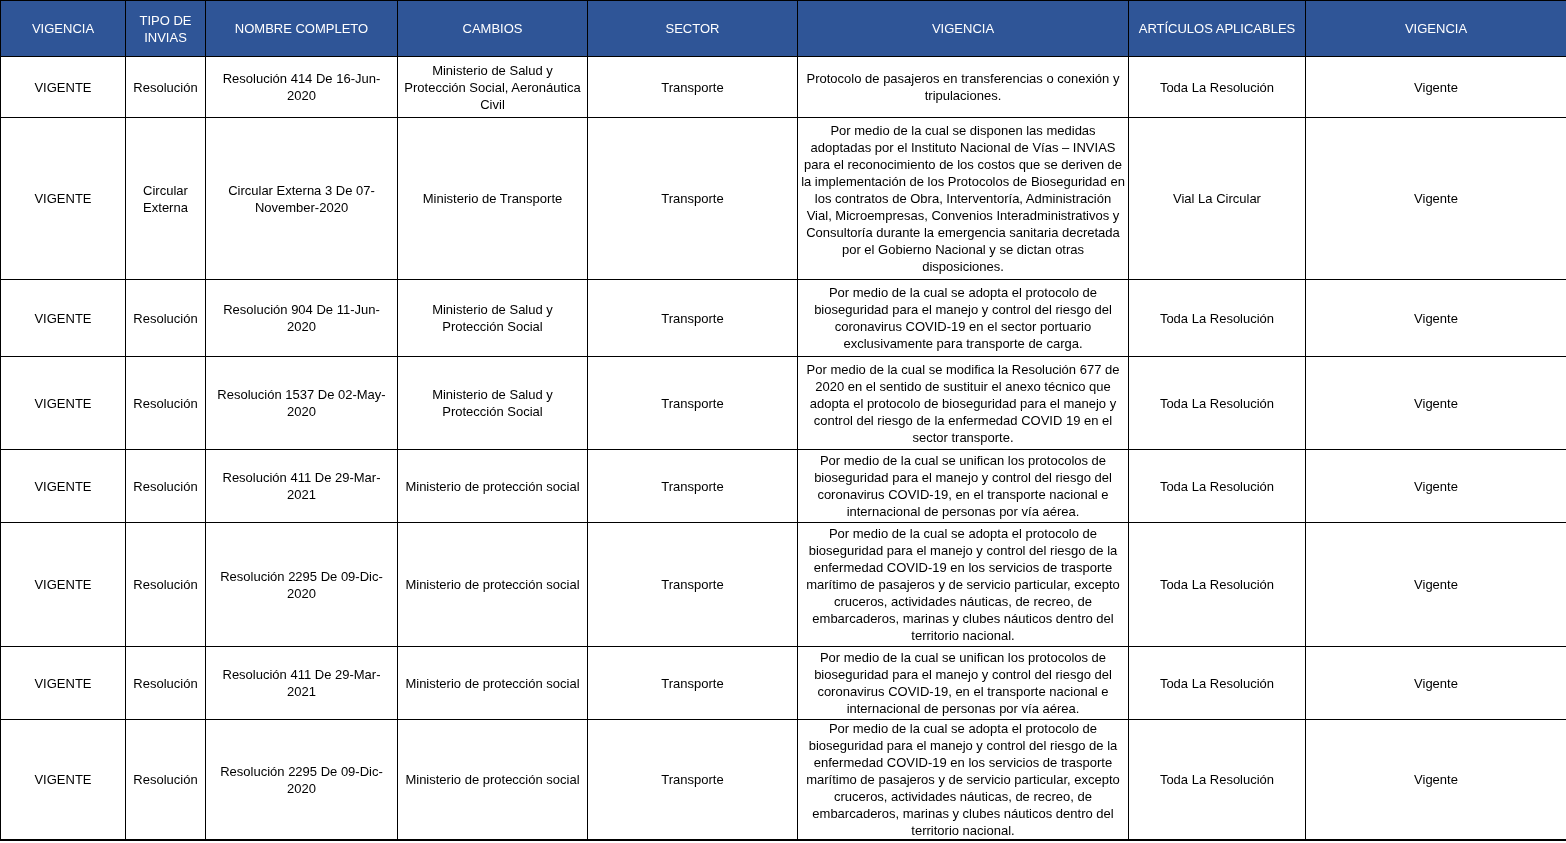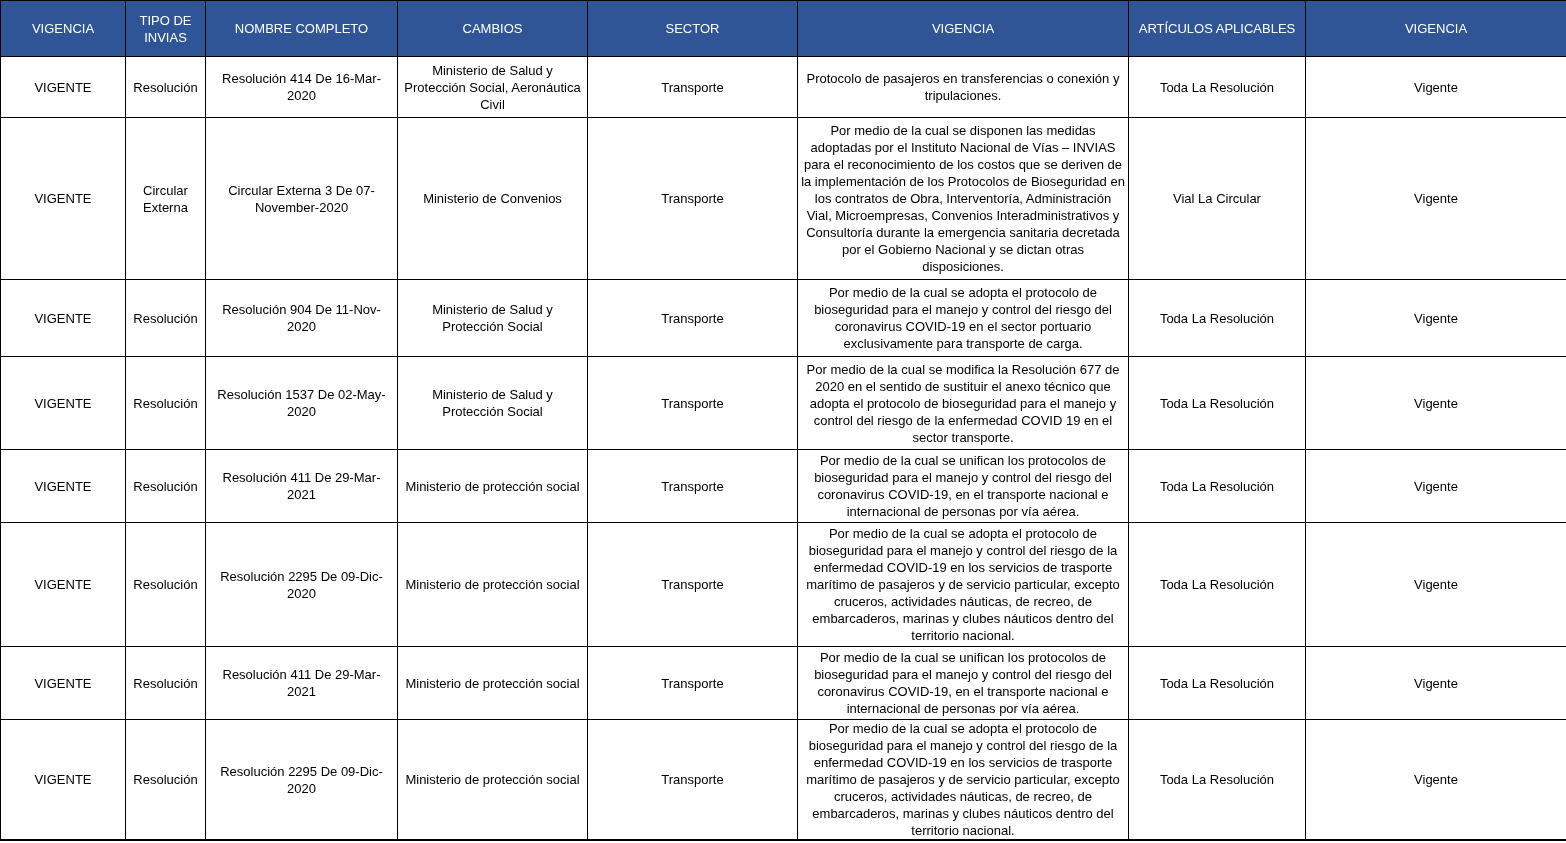--- a/index.html
+++ b/index.html
@@ -80,41 +80,41 @@
       <th>SECTOR</th>
       <th>VIGENCIA</th>
       <th>ARTÍCULOS APLICABLES</th>
       <th>VIGENCIA</th>
     </tr>
   </thead>
   <tbody>
     <tr class="r0">
       <td class="col-vigencia">VIGENTE</td>
       <td>Resolución</td>
-      <td>Resolución 414 De 16-Mar-2020</td>
+      <td>Resolución 414 De 16-Jun-2020</td>
       <td>Ministerio de Salud y Protección Social, Aeronáutica Civil</td>
       <td>Transporte</td>
       <td class="col-contenido">Protocolo de pasajeros en transferencias o conexión y tripulaciones.</td>
       <td>Toda La Resolución</td>
       <td>Vigente</td>
     </tr>
     <tr class="r1">
       <td class="col-vigencia">VIGENTE</td>
       <td>Circular Externa</td>
       <td>Circular Externa 3 De 07-November-2020</td>
-      <td>Ministerio de Convenios</td>
+      <td>Ministerio de Transporte</td>
       <td>Transporte</td>
       <td class="col-contenido">Por medio de la cual se disponen las medidas adoptadas por el Instituto Nacional de Vías – INVIAS para el reconocimiento de los costos que se deriven de la implementación de los Protocolos de Bioseguridad en los contratos de Obra, Interventoría, Administración Vial, Microempresas, Convenios Interadministrativos y Consultoría durante la emergencia sanitaria decretada por el Gobierno Nacional y se dictan otras disposiciones.</td>
       <td>Vial La Circular</td>
       <td>Vigente</td>
     </tr>
     <tr class="r2">
       <td class="col-vigencia">VIGENTE</td>
       <td>Resolución</td>
-      <td>Resolución 904 De 11-Nov-2020</td>
+      <td>Resolución 904 De 11-Jun-2020</td>
       <td>Ministerio de Salud y Protección Social</td>
       <td>Transporte</td>
       <td class="col-contenido">Por medio de la cual se adopta el protocolo de bioseguridad para el manejo y control del riesgo del coronavirus COVID-19 en el sector portuario exclusivamente para transporte de carga.</td>
       <td>Toda La Resolución</td>
       <td>Vigente</td>
     </tr>
     <tr class="r3">
       <td class="col-vigencia">VIGENTE</td>
       <td>Resolución</td>
       <td>Resolución 1537 De 02-May-2020</td>

